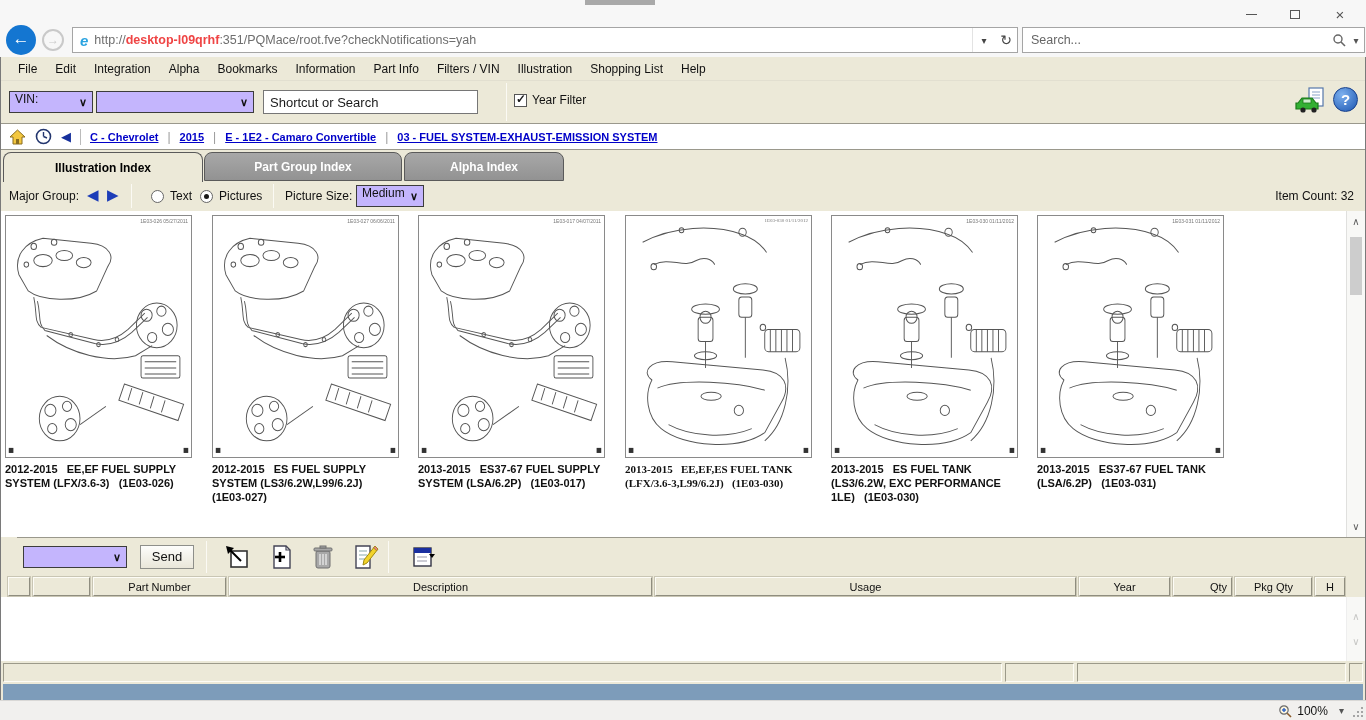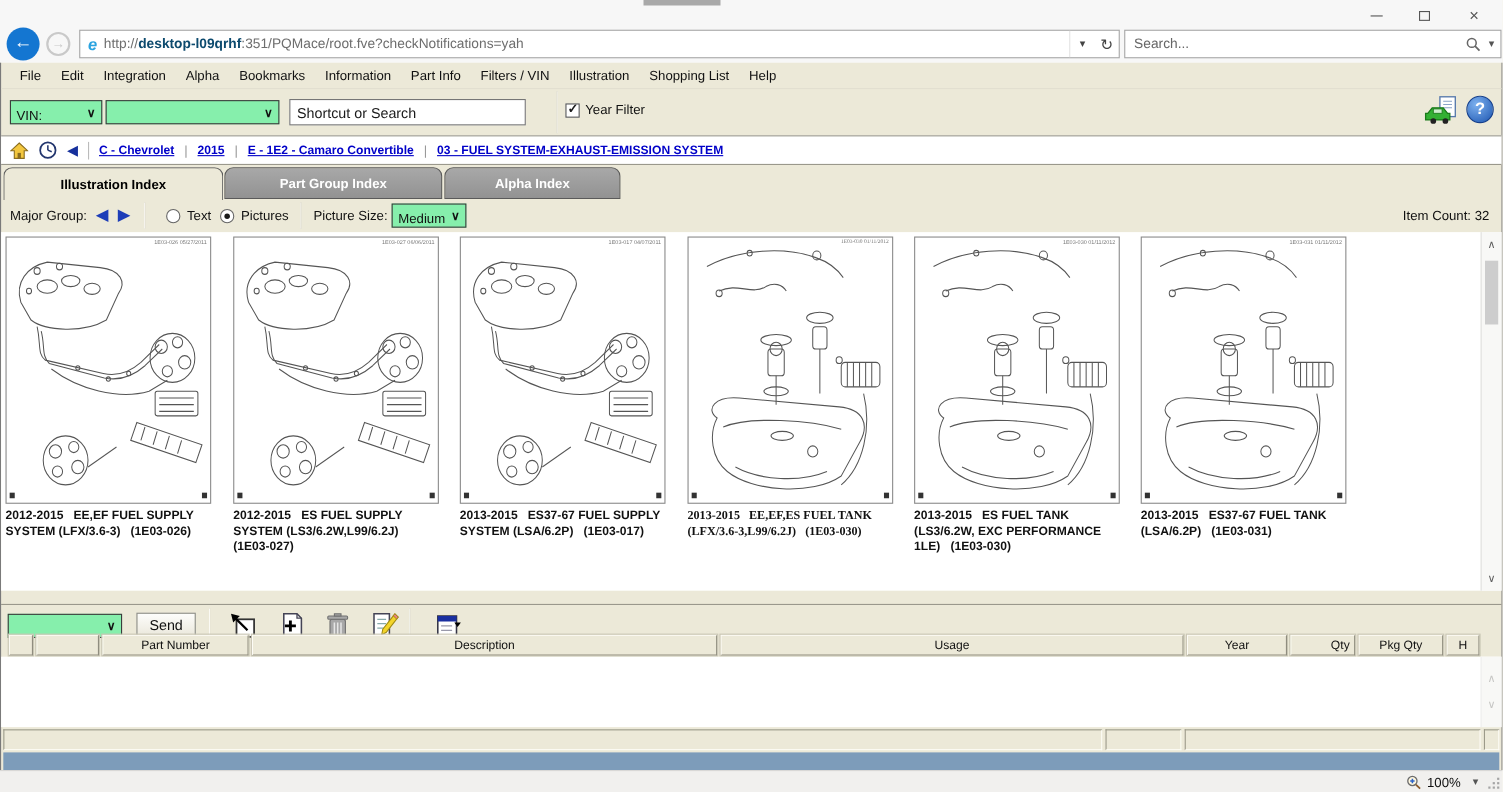--- a/index.html
+++ b/index.html
@@ -11,40 +11,40 @@
   .top-artifact { position:absolute; left:585px; top:0; width:70px; height:5px; background:#a9a9a9; }
   .winbtn { position:absolute; top:5px; width:30px; height:19px; display:flex; align-items:center; justify-content:center; color:#555; cursor:default; }
   .btn-min { left:1236px; } .btn-max { left:1280px; } .btn-close { left:1325px; font-size:15px; }
   .min-glyph { width:11px; height:0; border-bottom:1px solid #555; display:inline-block; }
   .max-glyph { width:10px; height:9px; border:1px solid #555; display:inline-block; }
   .nav-back { position:absolute; left:6px; top:25px; width:30px; height:30px; border-radius:50%; background:#1476d1; color:#fff; font-size:17px; line-height:28px; text-align:center; }
   .nav-fwd { position:absolute; left:42px; top:29px; width:22px; height:22px; border-radius:50%; border:2px solid #c9c9c9; color:#c9c9c9; font-size:12px; line-height:18px; text-align:center; }
   .addressbar { position:absolute; left:72px; top:27px; width:946px; height:26px; background:#fff; border:1px solid #a5a5a5; display:flex; align-items:center; }
   .ie-icon { color:#2aa3e0; font-weight:bold; font-style:italic; font-size:15px; padding:0 6px 0 7px; }
   .url { font-size:12.5px; white-space:nowrap; overflow:hidden; flex:1; }
-  .url .dim { color:#6e6e6e; } .url .host { color:#0c4a6e; font-weight:bold; }
+  .url .dim { color:#6e6e6e; } .url .host { color:#ef4444; font-weight:bold; }
   .addr-ctl { display:flex; align-items:center; border-left:1px solid #e3e3e3; height:100%; }
   .addr-ctl span { width:22px; text-align:center; color:#444; }
   .searchbox { position:absolute; left:1022px; top:27px; width:343px; height:26px; background:#fff; border:1px solid #a5a5a5; display:flex; align-items:center; }
   .searchbox input { flex:1; border:none; outline:none; font:12.5px "Liberation Sans",sans-serif; padding-left:8px; background:transparent; }
   .searchbox input::placeholder { color:#666; }
   .mag { margin-right:2px; }
   .search-caret { color:#555; width:16px; text-align:center; font-size:10px; }
 
   
   #app { position:absolute; left:0; top:57px; width:1366px; height:643px; background:#ece9d8; border-left:1px solid #7a7a7a; border-right:1px solid #7a7a7a; }
   .band { position:absolute; left:0; right:0; }
 
   
   .menubar { top:0; height:24px; display:flex; align-items:center; padding-left:8px; border-bottom:1px solid #e2dfd0; }
   .menu-item { padding:0 9px; height:20px; line-height:20px; cursor:default; }
 
   
   .filterbar { top:24px; height:42px; }
-  .dd { position:absolute; background:#86efac; border:1px solid #3c3c3c; height:22px; display:flex; align-items:flex-end; padding-left:5px; font-size:12px; }
+  .dd { position:absolute; background:#c4b5fd; border:1px solid #3c3c3c; height:22px; display:flex; align-items:flex-start; padding-left:5px; font-size:12px; }
   .dd::after { content:"∨"; font-weight:bold; font-size:11px; position:absolute; right:5px; top:4px; color:#111; }
   .dd-vin { left:8px; top:10px; width:84px; }
   .dd-empty { left:95px; top:10px; width:158px; }
   .shortcut { position:absolute; left:262px; top:9px; width:215px; height:24px; border:1px solid #767676; font:13px "Liberation Sans",sans-serif; padding-left:6px; background:#fff; }
   .shortcut::placeholder { color:#1a1a1a; opacity:1; }
   .vline { position:absolute; width:1px; background:#b9b5a4; border-right:1px solid #fbfaf4; }
   .fb-sep { left:505px; top:2px; height:38px; }
   .yearfilter { position:absolute; left:513px; top:12px; display:flex; align-items:center; gap:5px; }
   .checkbox { width:13px; height:13px; background:#fff; border:1px solid #555; position:relative; }
   .checkbox::after { content:"✓"; position:absolute; left:1px; top:-3px; font-size:12px; font-weight:bold; color:#1a1a1a; }
@@ -90,21 +90,21 @@
   .thumb-img svg.art { position:absolute; left:0; top:0; width:100%; height:100%; }
   .thumb-code { position:absolute; top:2px; right:3px; font-size:5px; color:#777; letter-spacing:0; }
   .thumb-caption { margin-top:4px; font-size:11px; font-weight:bold; line-height:14px; white-space:pre-wrap; }
   .vscroll { position:absolute; right:0; top:0; bottom:0; width:19px; background:#f8f8f6; border-left:1px solid #e0e0de; }
   .vs-up, .vs-dn { position:absolute; left:0; width:100%; text-align:center; color:#5d5d5d; font-size:10px; cursor:pointer; }
   .vs-up { top:5px; } .vs-dn { bottom:5px; }
   .vs-thumb { position:absolute; left:3px; top:26px; width:12px; height:58px; background:#cdcdcd; cursor:pointer; }
   .vs-faint .vs-up, .vs-faint .vs-dn { color:#c6c6c4; }
 
   
-  .partstoolbar { top:492px; height:38px; border-top:1px solid #9a988c; }
+  .partstoolbar { top:480px; height:38px; border-top:1px solid #9a988c;margin-left:16px; }
   .dd-send { left:6px; top:8px; width:104px; }
   .send-btn { position:absolute; left:123px; top:7px; width:54px; height:24px; background:linear-gradient(#fdfdfb,#e9e6d9); border:1px solid #8e8f8a; font:13px "Liberation Sans",sans-serif; text-align:center; line-height:22px; cursor:pointer; }
   .pt-sep1 { left:189px; top:3px; height:32px; }
   .pt-sep2 { left:371px; top:3px; height:32px; }
   .tool-ic { position:absolute; top:5px; width:28px; height:28px; cursor:pointer; }
   .ic1{left:206px;} .ic2{left:250px;} .ic3{left:292px;} .ic4{left:334px;} .ic5{left:392px;}
 
   
   .tableheader { top:518px; height:22px; display:flex; padding:2px 0 0 7px; }
   .th { height:19px; background:#ece9d8; border:1px solid; border-color:#fdfcf6 #8f8d7f #8f8d7f #fdfcf6; outline:1px solid #c9c6b4; margin-right:3px; font-size:11px; display:flex; align-items:center; justify-content:center; cursor:pointer; }

